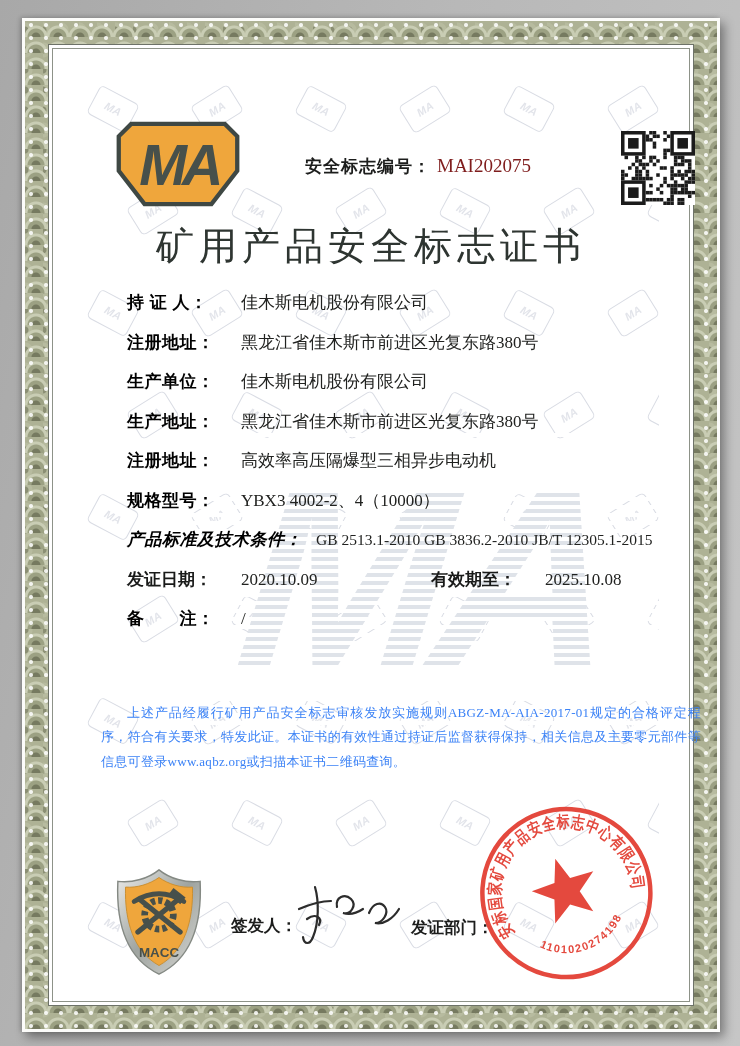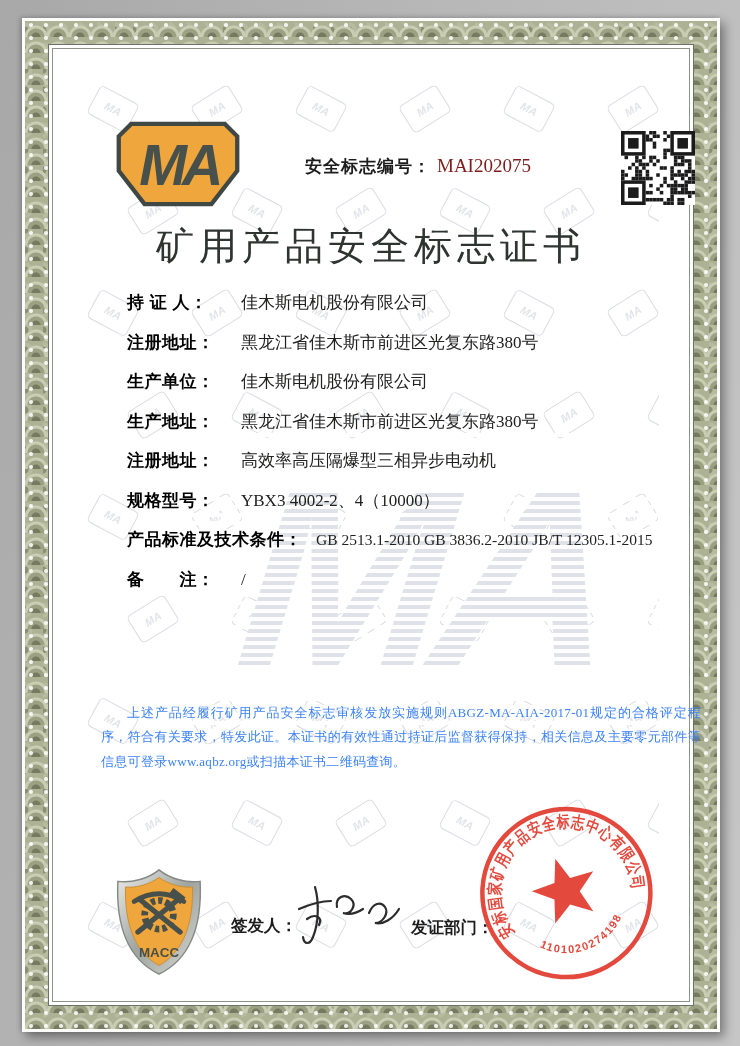--- a/index.html
+++ b/index.html
@@ -49,21 +49,21 @@
   
   .cert-title{
     position:absolute;left:0;top:142px;width:100%;text-align:center;
     font-family:"Liberation Serif",serif;font-weight:normal;font-size:38px;
     color:#2e3531;letter-spacing:5px;
   }
   
   .fields{position:absolute;left:44px;top:212px;width:560px;}
   .frow{display:flex;align-items:baseline;height:39.5px;white-space:nowrap;}
   .flabel{font-weight:bold;font-size:17px;color:#000000;min-width:114px;letter-spacing:.5px;flex:0 0 auto;}
-  .frow.wide .flabel{min-width:0;margin-right:14px;}
+  .frow.wide .flabel{min-width:0;margin-right:14px;font-style:italic;}
   .fvalue{font-family:"Liberation Serif",serif;font-size:17px;color:#212220;}
   .frow.wide .fvalue{font-size:15.5px;}
   .dates{display:flex;align-items:baseline;height:39.5px;white-space:nowrap;}
   .dates .flabel2{font-weight:bold;font-size:17px;color:#191a19;min-width:114px;}
   .dates .dval{font-family:"Liberation Serif",serif;font-size:17px;color:#212220;min-width:190px;}
   
   .statement{
     position:absolute;left:18px;top:622px;width:600px;
     font-family:"Liberation Serif",serif;font-size:13px;color:#3b82f6;
     line-height:1.88;text-align:justify;text-indent:2em;letter-spacing:.3px;
@@ -320,20 +320,26 @@
             </div>
           <div class="frow">
               <span class="flabel">规格型号：</span>
               <span class="fvalue">YBX3 4002-2、4（10000）</span>
             </div>
           <div class="frow wide">
               <span class="flabel">产品标准及技术条件：</span>
               <span class="fvalue">GB 2513.1-2010 GB 3836.2-2010 JB/T 12305.1-2015</span>
             </div>
 
+          <div class="dates">
+            <span class="flabel2">发证日期：</span>
+            <span class="dval">2020.10.09</span>
+            <span class="flabel2">有效期至：</span>
+            <span class="dval">2025.10.08</span>
+          </div>
 
           <div class="frow">
               <span class="flabel">备　　注：</span>
               <span class="fvalue">/</span>
             </div>
         </div>
 
         <div class="statement">上述产品经履行矿用产品安全标志审核发放实施规则ABGZ-MA-AIA-2017-01规定的合格评定程序，符合有关要求，特发此证。本证书的有效性通过持证后监督获得保持，相关信息及主要零元部件等信息可登录www.aqbz.org或扫描本证书二维码查询。</div>
 
         <div class="macc">

